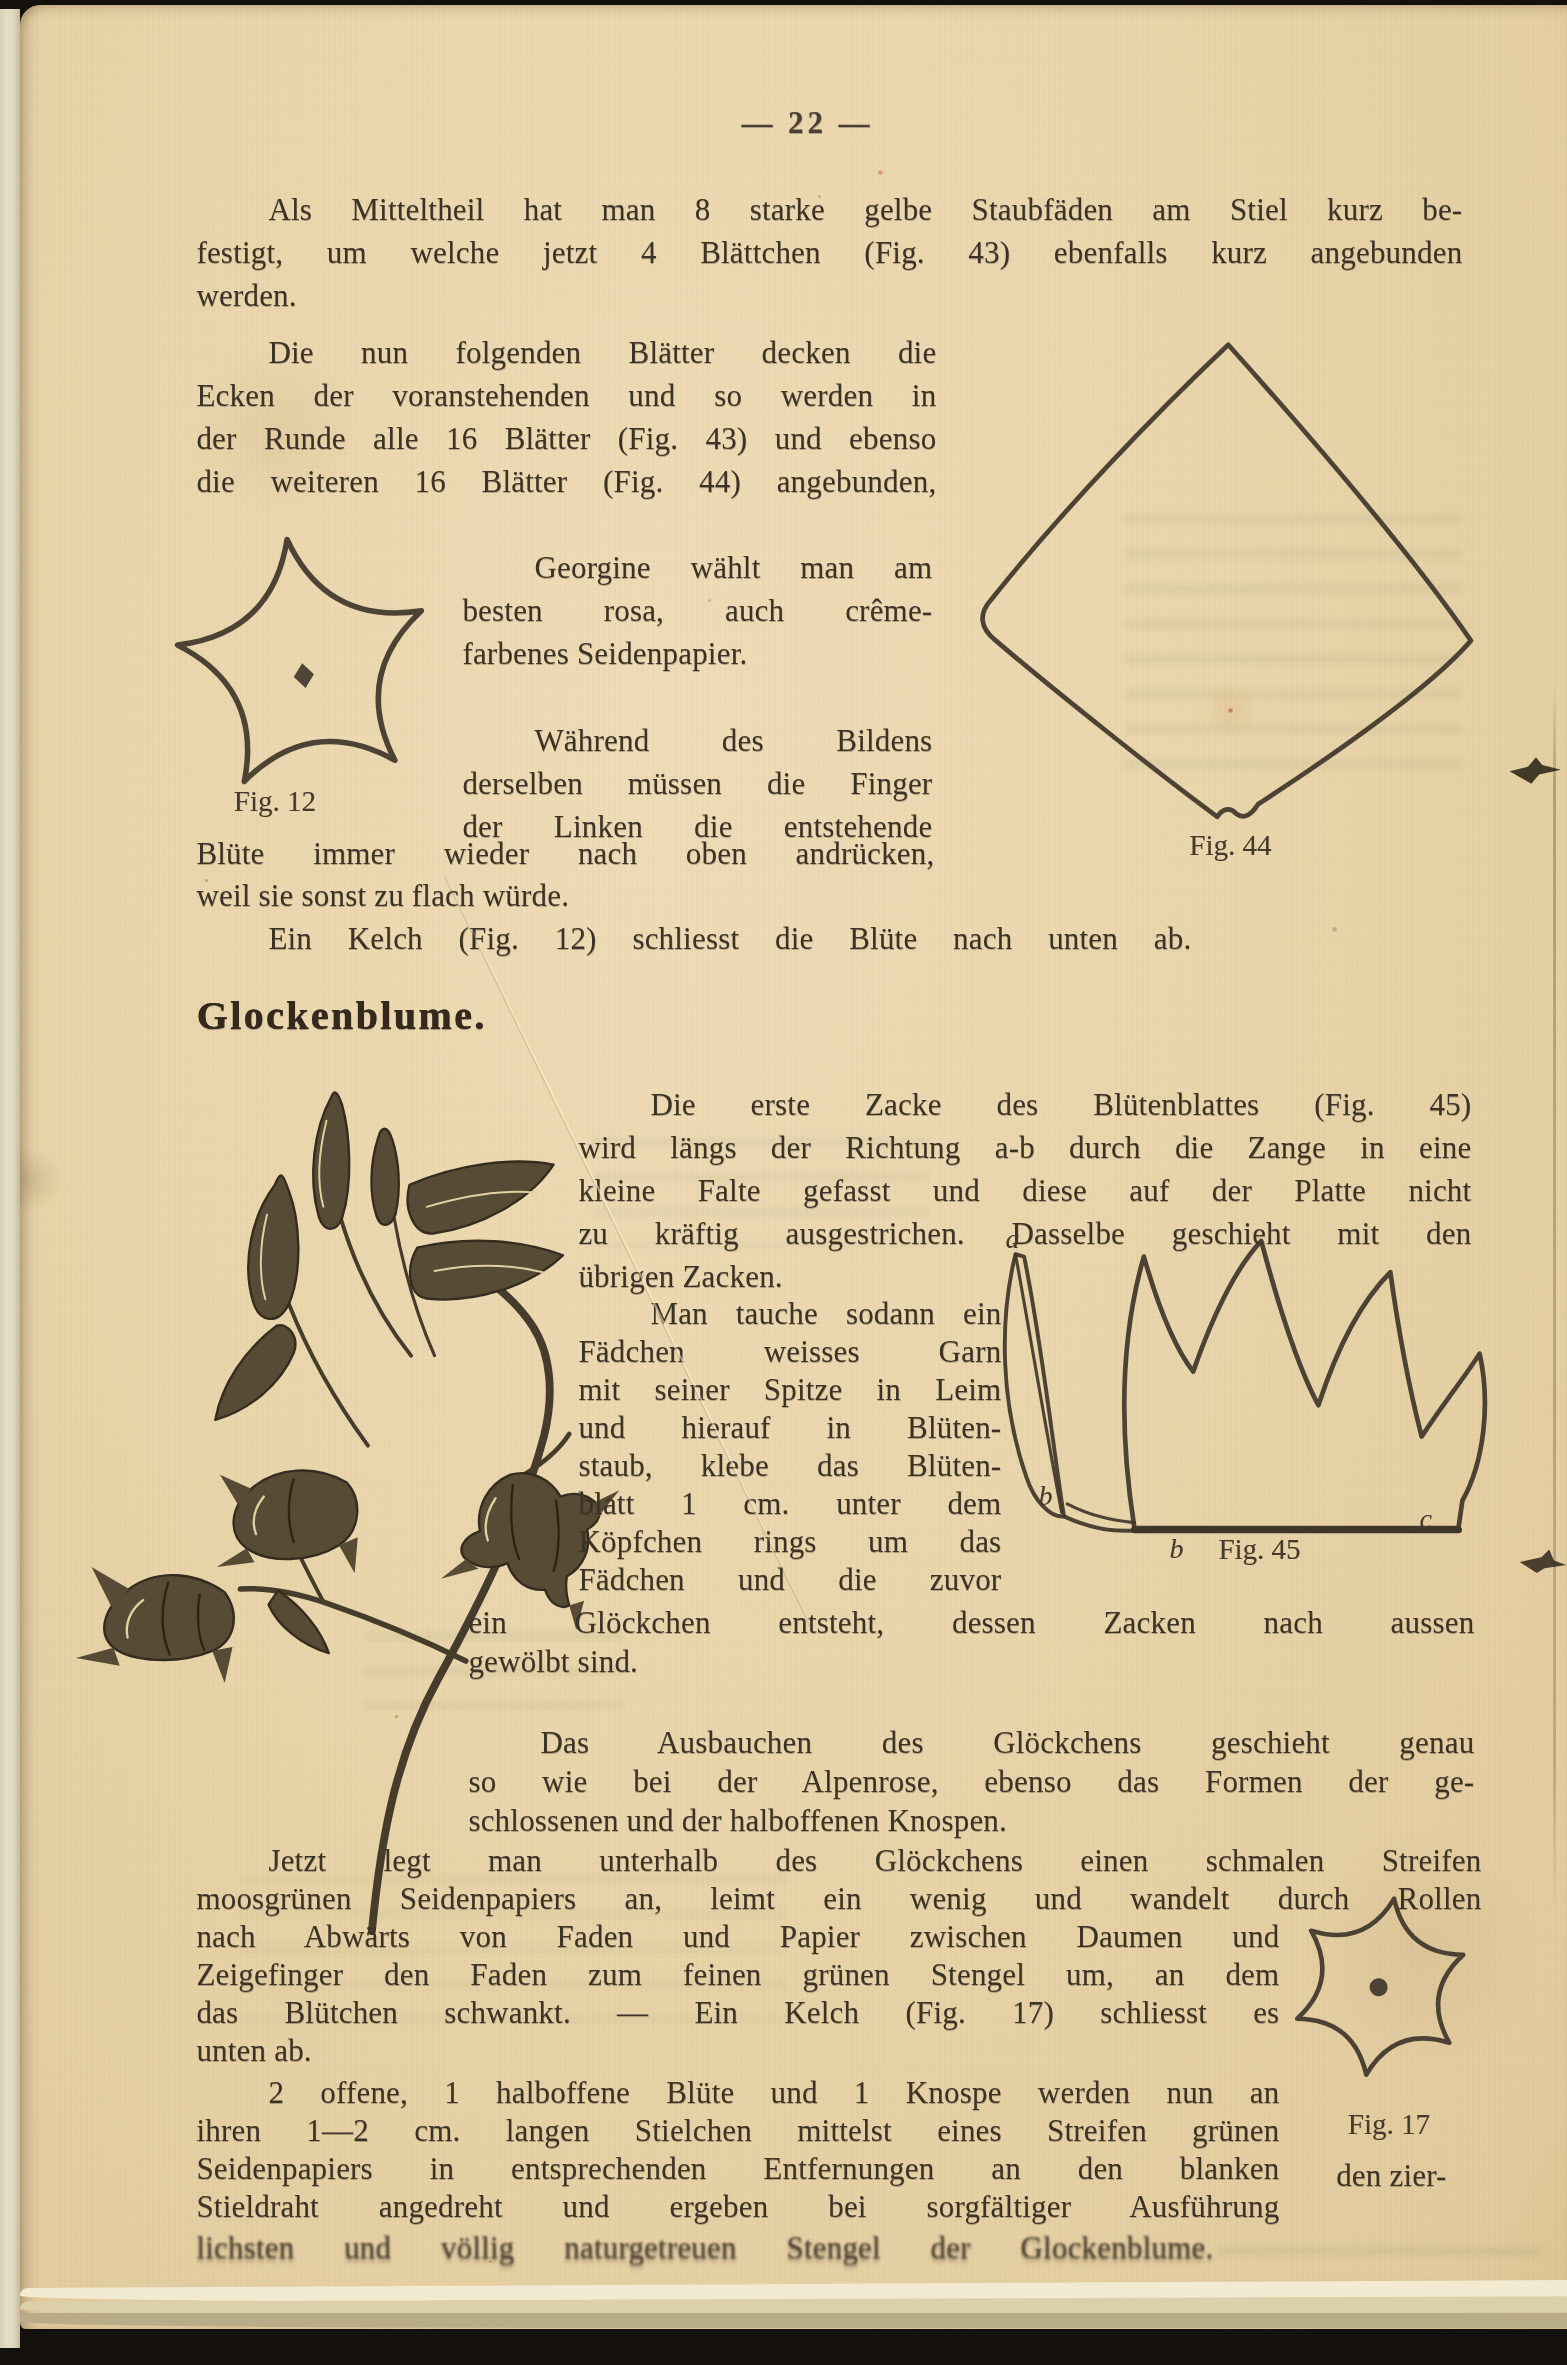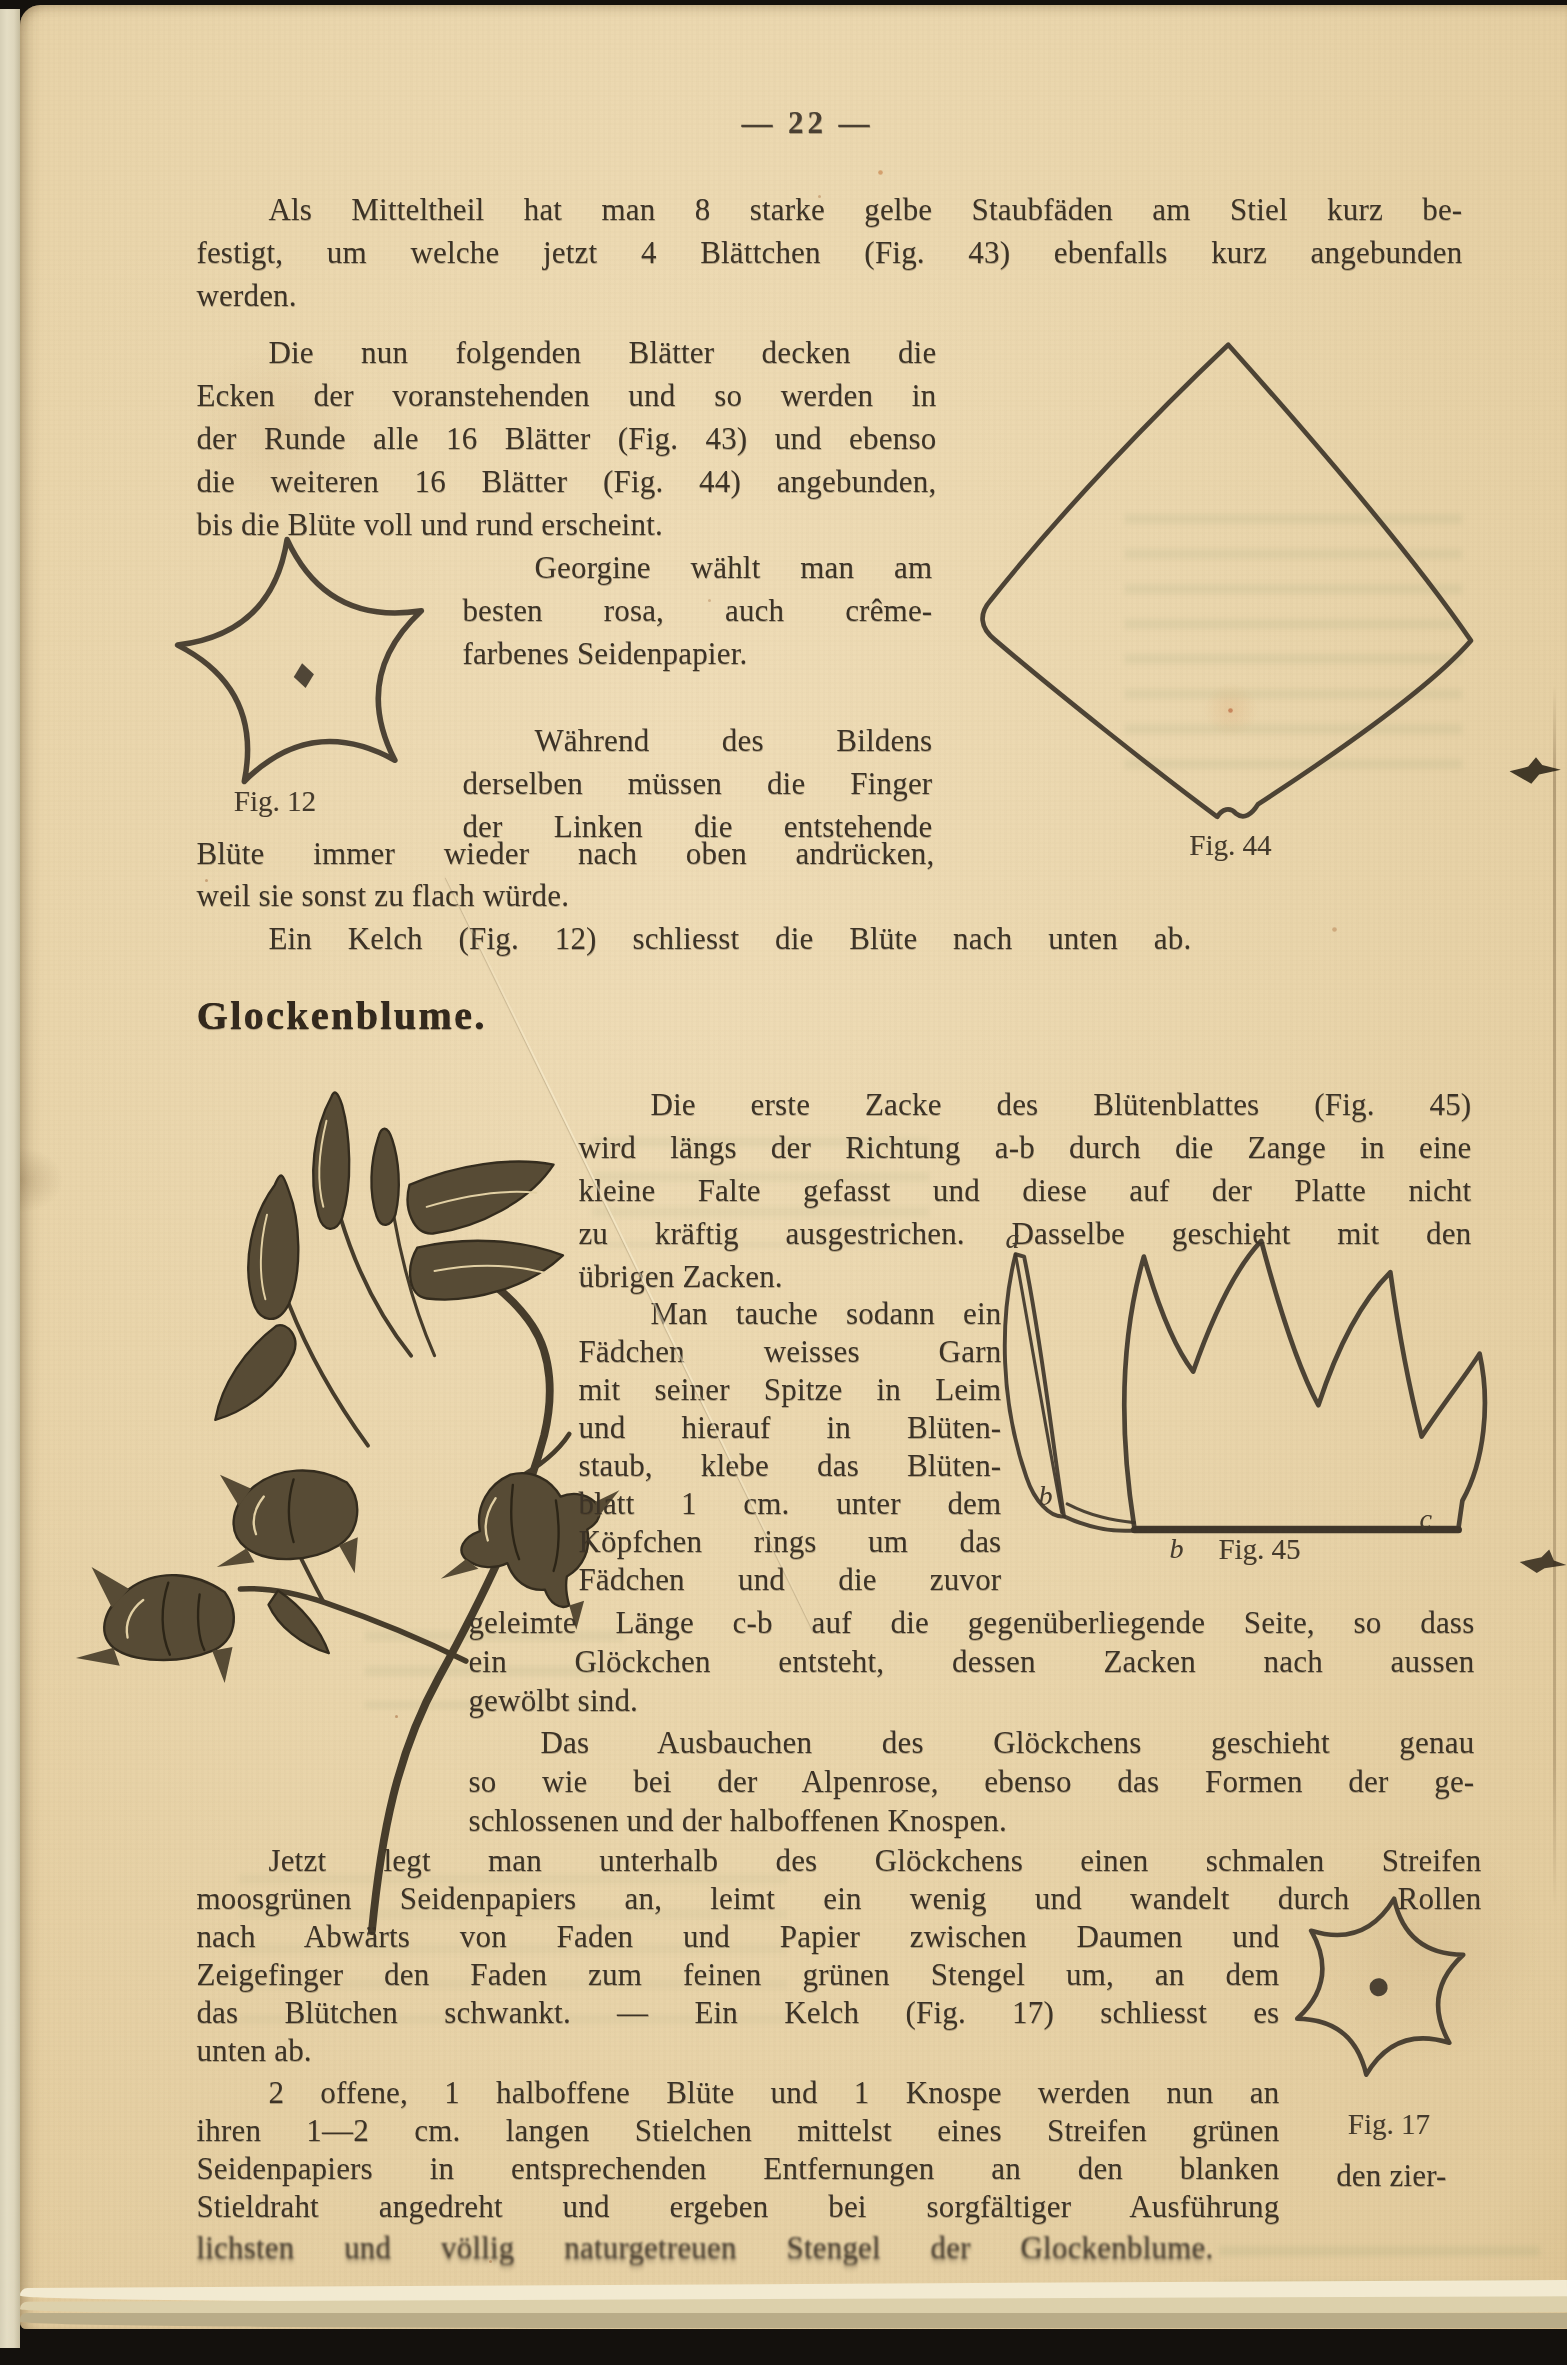--- a/index.html
+++ b/index.html
@@ -96,21 +96,20 @@
       <div class="ln">Als Mitteltheil hat man 8 starke gelbe Staubfäden am Stiel kurz be-</div>
       <div class="ln">festigt, um welche jetzt 4 Blättchen (Fig. 43) ebenfalls kurz angebunden</div>
       <div class="ln last">werden.</div>
     </div>
 
   <div class="blk ind" style="left:176px;top:326px;width:740px;line-height:43px;">
       <div class="ln">Die nun folgenden Blätter decken die</div>
       <div class="ln">Ecken der voranstehenden und so werden in</div>
       <div class="ln">der Runde alle 16 Blätter (Fig. 43) und ebenso</div>
       <div class="ln">die weiteren 16 Blätter (Fig. 44) angebunden,</div>
-      <div class="ln last">bis die Blüte voll und rund erscheint.</div>
     </div>
 
   <svg class="fig" style="left:928px;top:320px;" width="548" height="517" viewBox="0 0 700 660">
     <path class="fig-stroke" stroke-width="6" d="M358 25 C468 148 592 292 668 403 C610 470 468 565 396 612 C388 625 378 632 368 624 C360 615 350 618 344 628 C268 572 130 462 60 402 C40 386 40 368 54 352 C148 234 266 112 358 25 Z"></path>
   </svg>
   <div class="cap" style="left:1116px;top:824px;width:188px;">Fig. 44</div>
 
   <svg class="fig" style="left:140px;top:512px;" width="298" height="298" viewBox="0 0 380 380">
     <g transform="rotate(-8 185 192)">
       <path class="fig-stroke" stroke-width="7" d="M185 27 Q220 143 342 141 Q242 211 282 325 Q185 252 88 325 Q128 211 28 141 Q150 143 185 27 Z"></path>
@@ -211,21 +210,20 @@
     <path class="fig-stroke" stroke-width="5" d="M103 380 C135 395 165 400 193 398"></path>
     <path class="fig-stroke" stroke-width="4" d="M107 364 C138 380 165 385 193 388"></path>
   </svg>
   <div class="lbl" style="left:985px;top:1218px;">a</div>
   <div class="lbl" style="left:1018px;top:1475px;">b</div>
   <div class="lbl" style="left:1149px;top:1528px;">b</div>
   <div class="lbl" style="left:1399px;top:1498px;">c</div>
   <div class="cap" style="left:1198px;top:1528px;width:172px;text-align:left;">Fig. 45</div>
 
   <div class="blk" style="left:448px;top:1598px;width:1006px;line-height:39px;">
-      <div class="ln">geleimte Länge c-b auf die gegenüberliegende Seite, so dass</div>
       <div class="ln">ein Glöckchen entsteht, dessen Zacken nach aussen</div>
       <div class="ln last">gewölbt sind.</div>
     </div>
   <div class="blk ind" style="left:448px;top:1718px;width:1006px;line-height:39px;">
       <div class="ln">Das Ausbauchen des Glöckchens geschieht genau</div>
       <div class="ln">so wie bei der Alpenrose, ebenso das Formen der ge-</div>
       <div class="ln last">schlossenen und der halboffenen Knospen.</div>
     </div>
 
   <div class="blk ind" style="left:176px;top:1837px;width:1285px;line-height:38px;">

